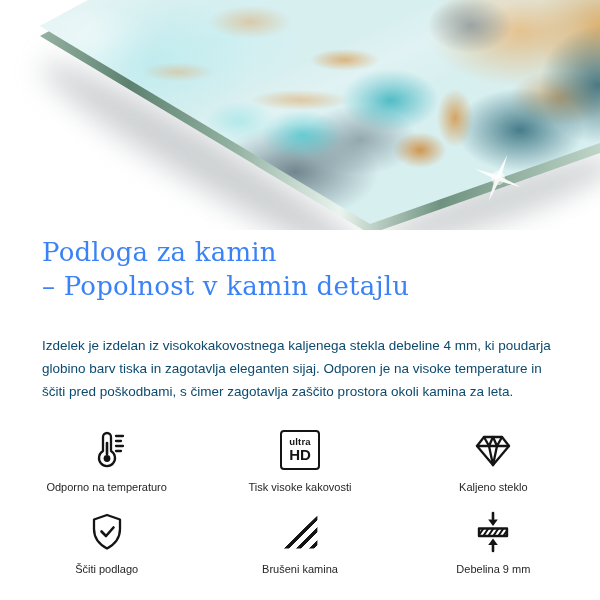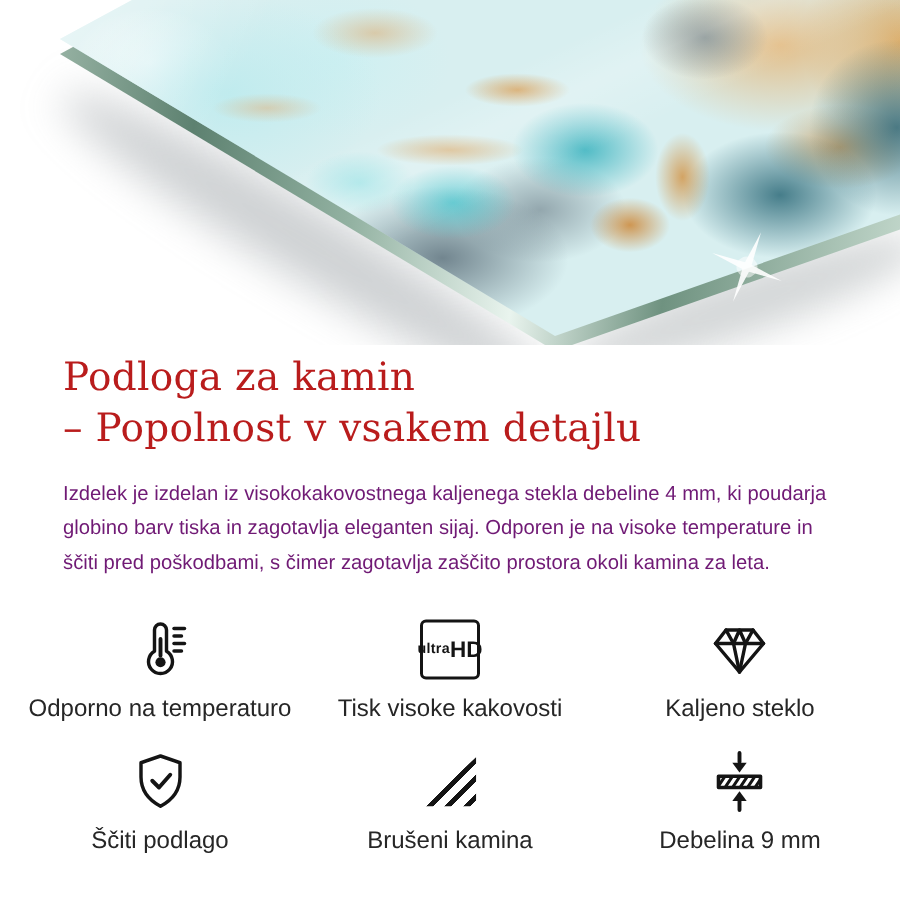--- a/index.html
+++ b/index.html
@@ -68,43 +68,43 @@
   }
 
   .sparkle { position:absolute; left:473px; top:153px; width:50px; height:50px; z-index:3;
              transform: rotate(22deg); opacity:.95; }
 
   
   .content { padding: 6px 42px 0 42px; }
   .title {
     font-family: "DejaVu Serif", "Liberation Serif", serif;
     font-weight: 400; font-size: 26px; line-height: 1.3;
-    color:#b91c1c; letter-spacing: .2px;
+    color:#3b82f6; letter-spacing: .2px;
   }
   .description {
-    margin-top: 13px; max-width: 527px;
-    font-size: 13.5px; line-height: 23px; color:#701a75;
+    margin-top: 30px; max-width: 527px;
+    font-size: 13.5px; line-height: 23px; color:#0c4a6e;
   }
 
   
   .features {
     margin-top: 25px; padding: 0 10px;
     display:grid; grid-template-columns: repeat(3, 1fr);
     row-gap: 17px;
   }
   .feature { display:flex; flex-direction:column; align-items:center; }
   .icon-slot { height:44px; display:flex; align-items:center; justify-content:center; }
-  .feature-label { margin-top: 9px; font-size:16px; color:#262626; white-space:nowrap; }
+  .feature-label { margin-top: 9px; font-size:11px; color:#262626; white-space:nowrap; }
 
   svg.ic { stroke:#141414; fill:none; stroke-width:2.3; stroke-linecap:round; stroke-linejoin:round; }
 
   .uhd-box {
     border: 2.6px solid #141414; border-radius: 4px;
     width: 40px; height: 40px;
-    display:flex; align-items:center; justify-content:center;
+    display:flex; flex-direction:column; align-items:center; justify-content:center;
     line-height: 1; color:#141414;
   }
   .uhd-top { font-size: 9.5px; font-weight: bold; letter-spacing:.2px; }
   .uhd-bottom { font-size: 15px; font-weight: bold; margin-top:1px; }
 
   .stripes {
     width: 37px; height: 36px;
     clip-path: polygon(2% 97%, 97% 97%, 97% 6%);
     background: repeating-linear-gradient(135deg, #141414 0 3.4px, transparent 3.4px 8.8px);
   }
@@ -121,21 +121,21 @@
     <div class="glass-front"></div>
     <svg class="sparkle" viewBox="0 0 50 50">
       <circle cx="25" cy="25" r="7" fill="rgba(255,255,255,0.55)"></circle>
       <path d="M25 0 L27.4 22.6 L50 25 L27.4 27.4 L25 50 L22.6 27.4 L0 25 L22.6 22.6 Z" fill="#ffffff" opacity="0.95"></path>
     </svg>
   </div>
 
   <div class="content">
     <h1 class="title">
       <span>Podloga za kamin</span><br>
-      <span>– Popolnost v vsakem detajlu</span>
+      <span>– Popolnost v kamin detajlu</span>
     </h1>
     <p class="description">Izdelek je izdelan iz visokokakovostnega kaljenega stekla debeline 4 mm, ki poudarja globino barv tiska in zagotavlja eleganten sijaj. Odporen je na visoke temperature in ščiti pred poškodbami, s čimer zagotavlja zaščito prostora okoli kamina za leta.</p>
   </div>
 
   <div class="features">
 
     <div class="feature">
       <div class="icon-slot">
         <svg class="ic" width="44" height="44" viewBox="0 0 44 44">
           <path d="M18 23.1 A8 8 0 1 0 26 23.1 L26 9 A4 4 0 0 0 18 9 Z"></path>

